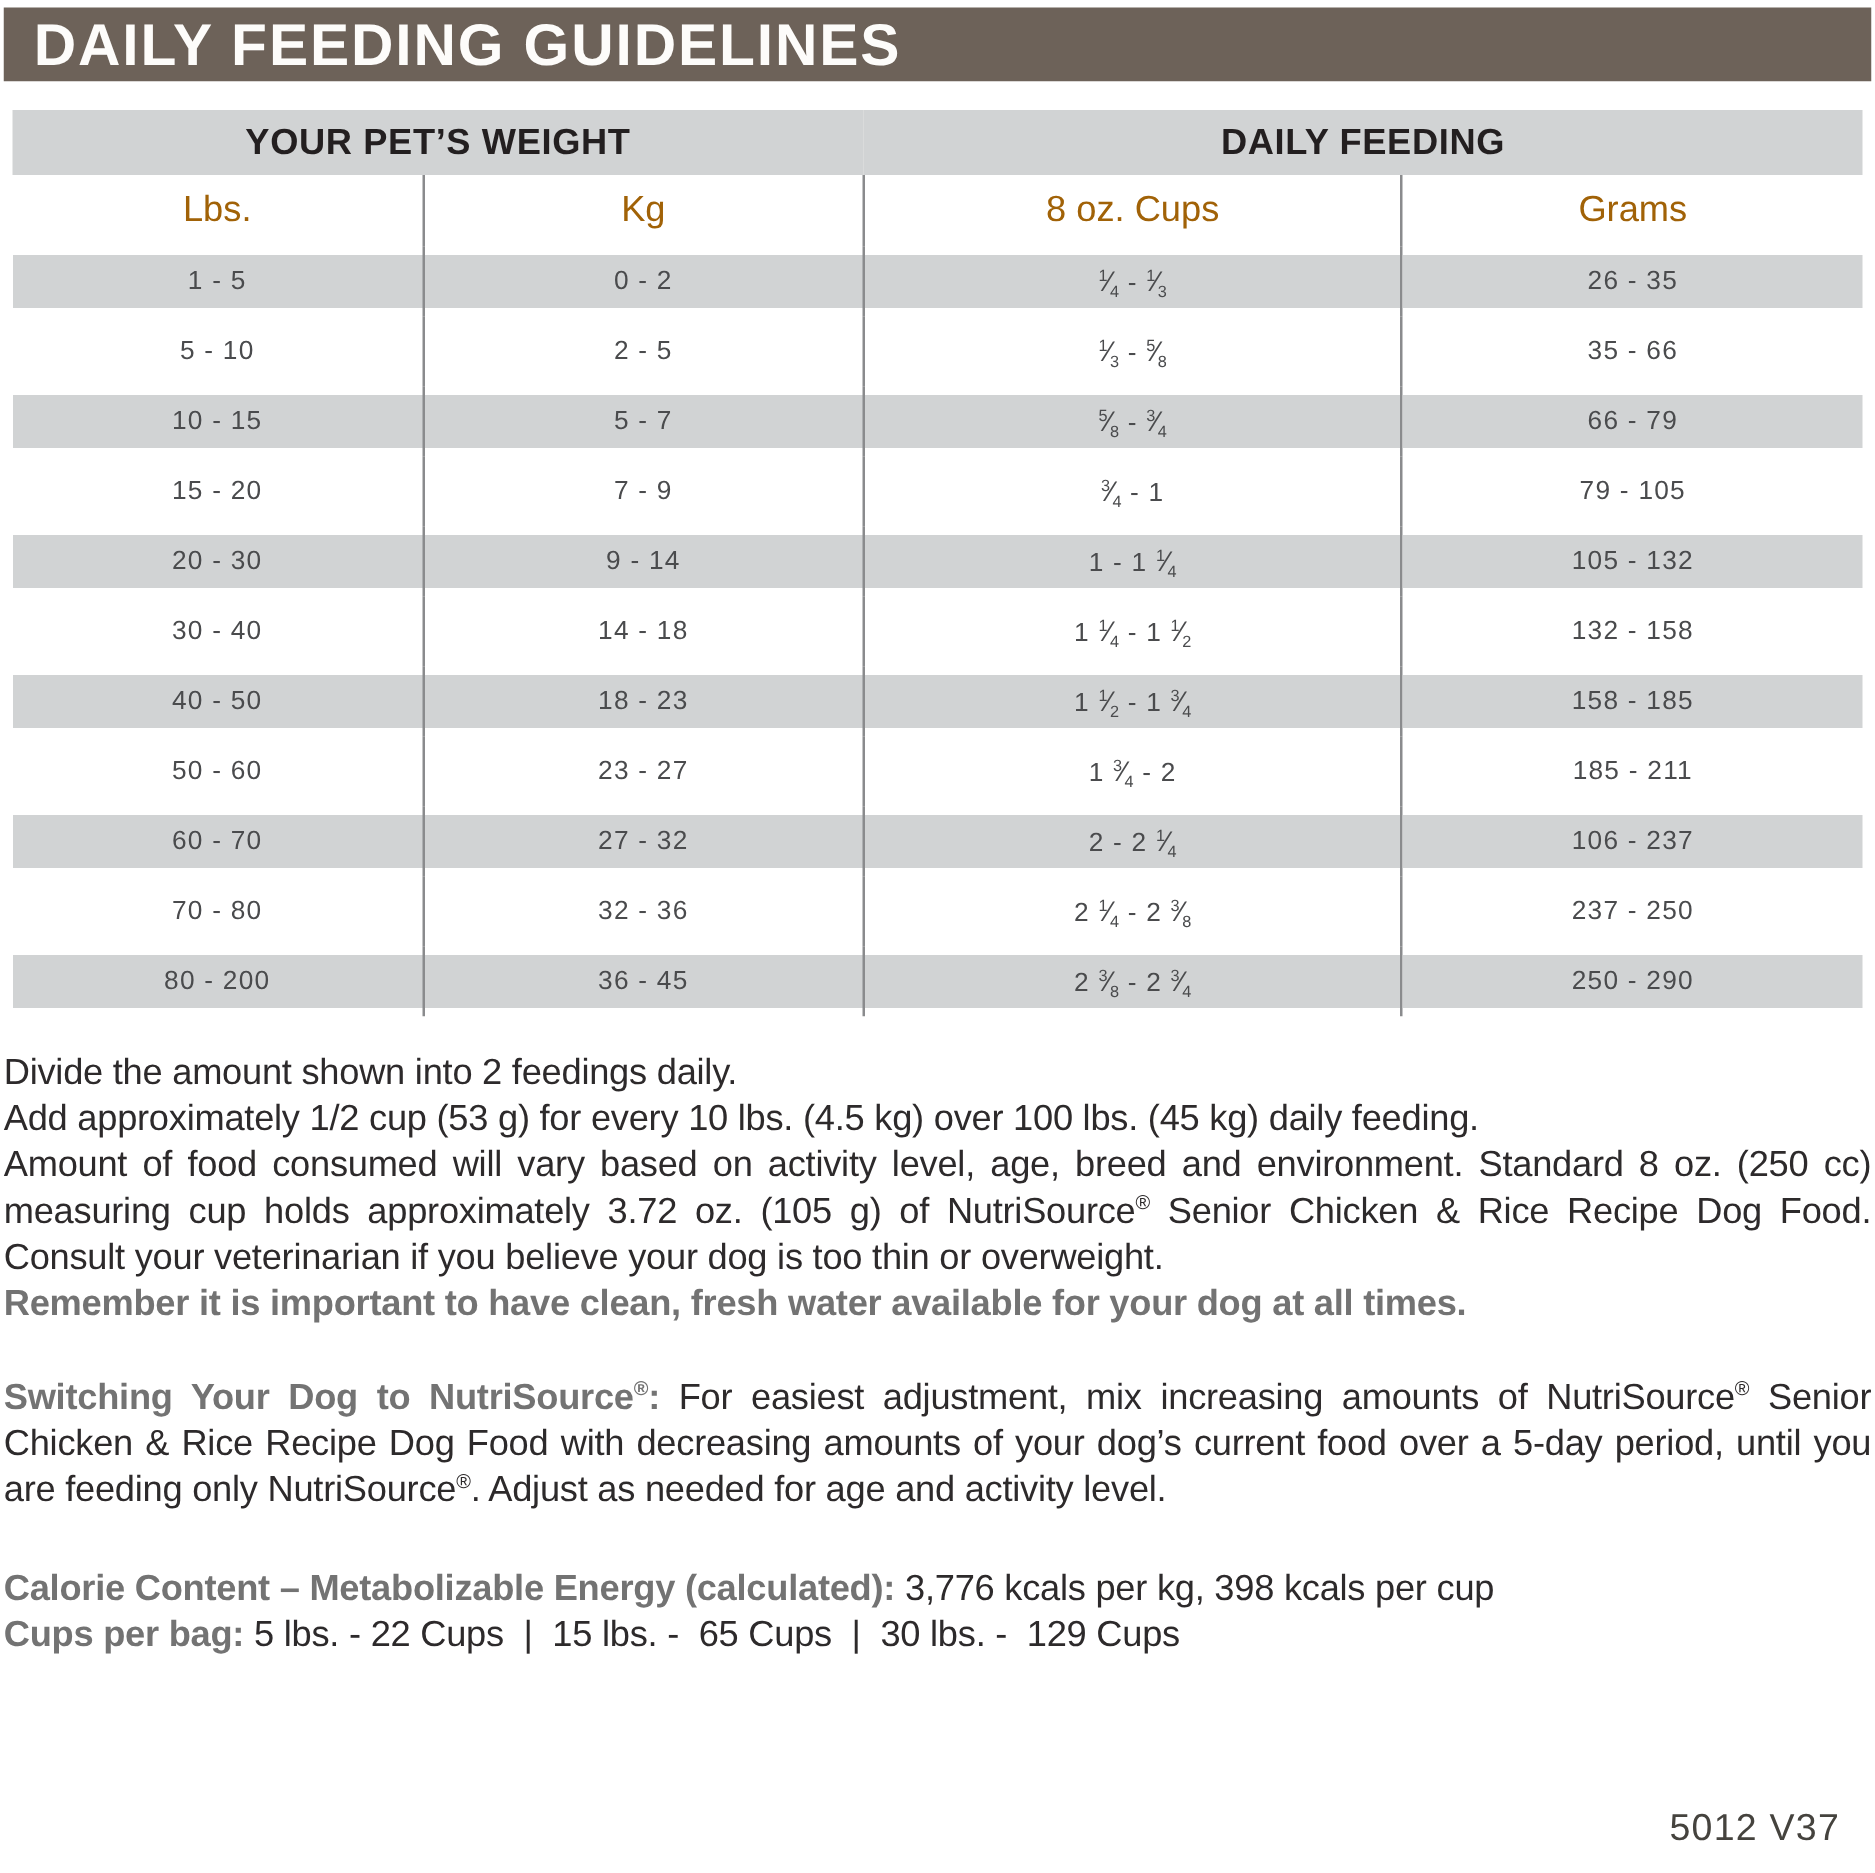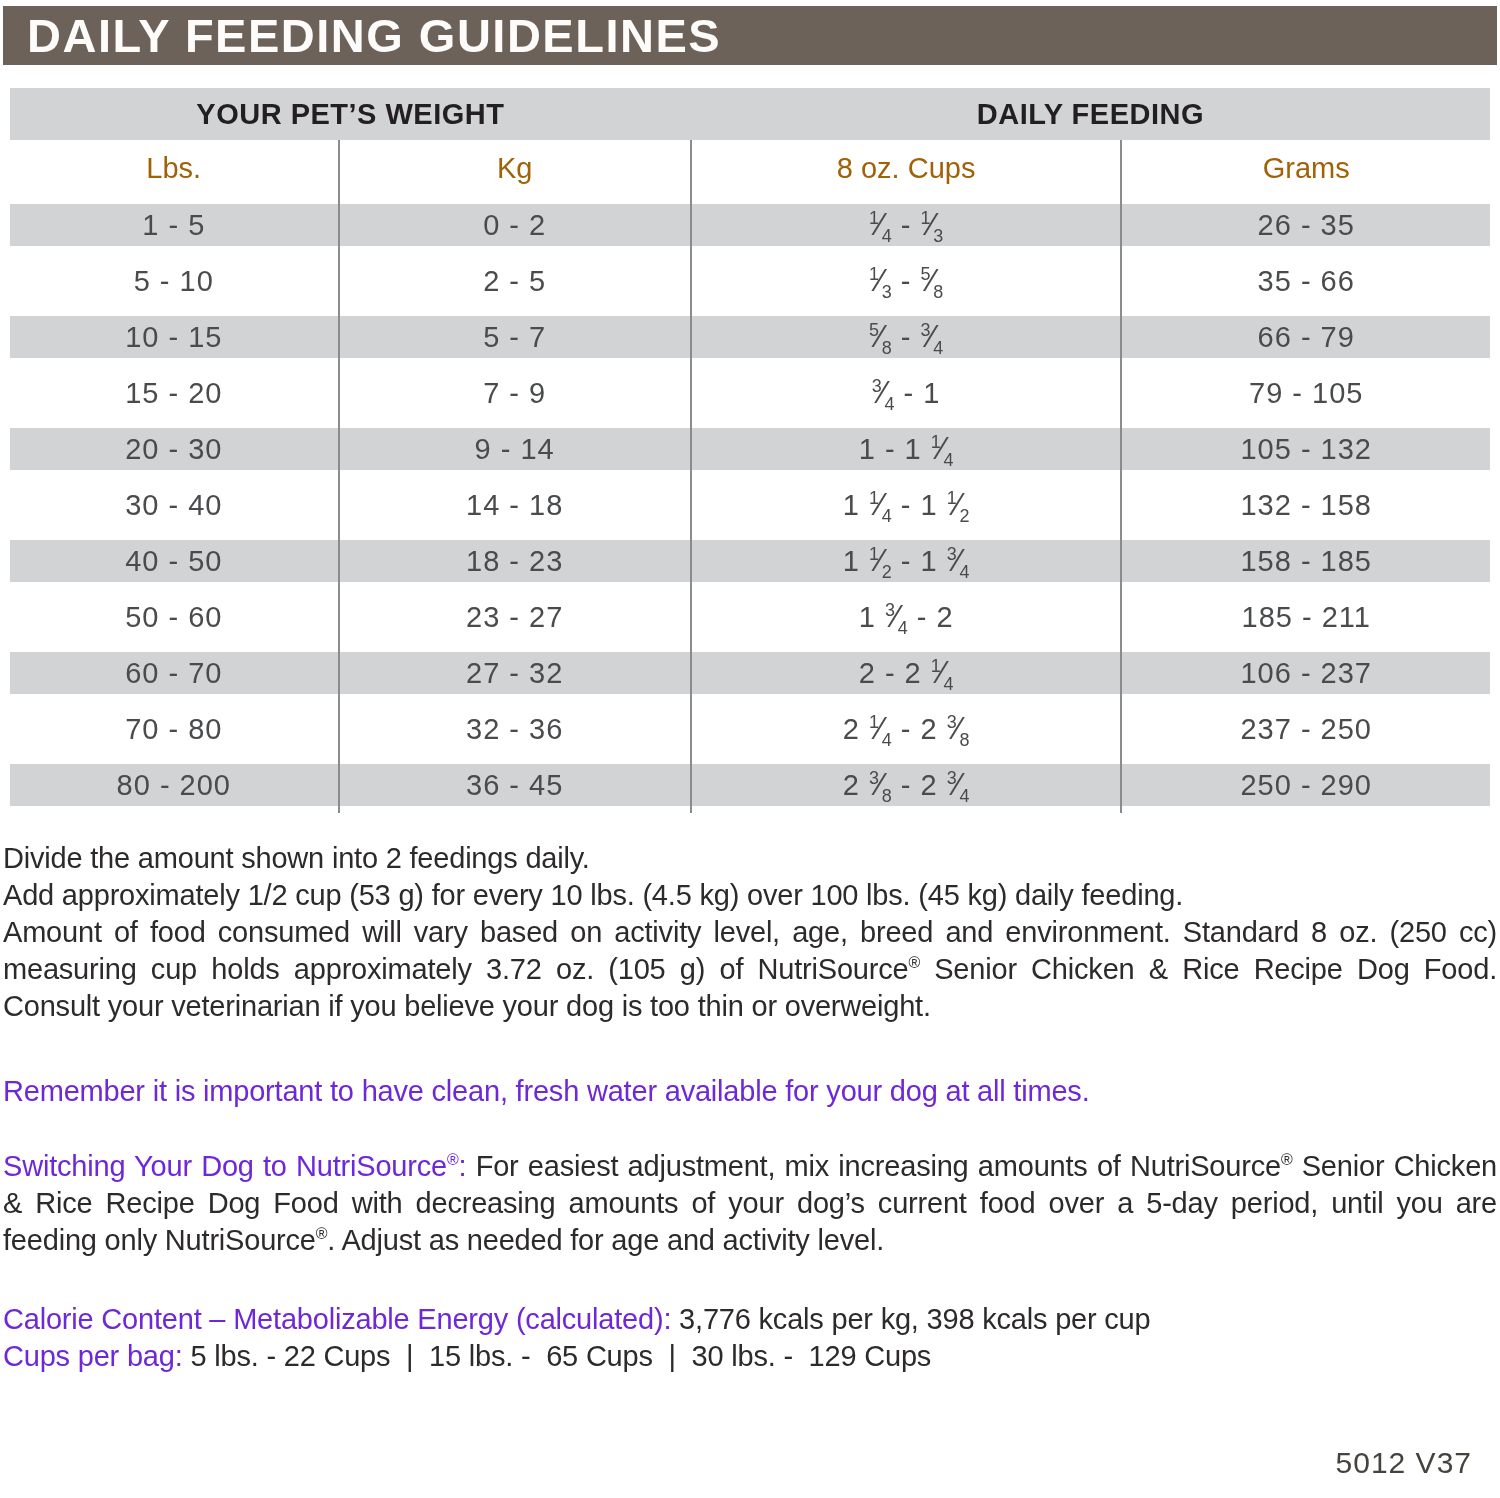--- a/index.html
+++ b/index.html
@@ -70,21 +70,21 @@
     font-size:29px;
     color:#a16207;
   }
   tr.cols-row th:nth-child(n+2),
   tbody td:nth-child(n+2){
     border-left:2px solid var(--divider);
   }
   tbody td{
     height:56px;
     padding:7px 0;
-    font-size:29px;
+    font-size:21px;
     color:var(--text_data);
     letter-spacing:1px;
   }
   tbody tr.shaded td{
     background-color:var(--row_shade);
     background-clip:content-box;
   }
   
   .fr{white-space:nowrap;letter-spacing:0;}
   .fr .nu{font-size:62%;vertical-align:0.62em;line-height:0;}
@@ -93,21 +93,21 @@
   
   .notes{
     position:absolute;
     left:3px; right:3px; top:840px;
     font-size:29px;
     line-height:37px;
     color:#2d2a2b;
     letter-spacing:-0.2px;
   }
   .notes p.just{text-align:justify;}
-  .notes .bold, .notes strong{font-weight:normal;color:#6d28d9;margin-top:48px;}
+  .notes .bold, .notes strong{font-weight:bold;color:#737373;}
   .notes .gap1{margin-top:38px;}
   .notes .gap2{margin-top:42px;}
   .pre{white-space:pre-wrap;}
   sup.reg{font-size:55%;vertical-align:super;line-height:0;}
   
   .footer-code{
     position:absolute;
     right:28px; bottom:18px;
     font-size:30px;
     letter-spacing:1px;

